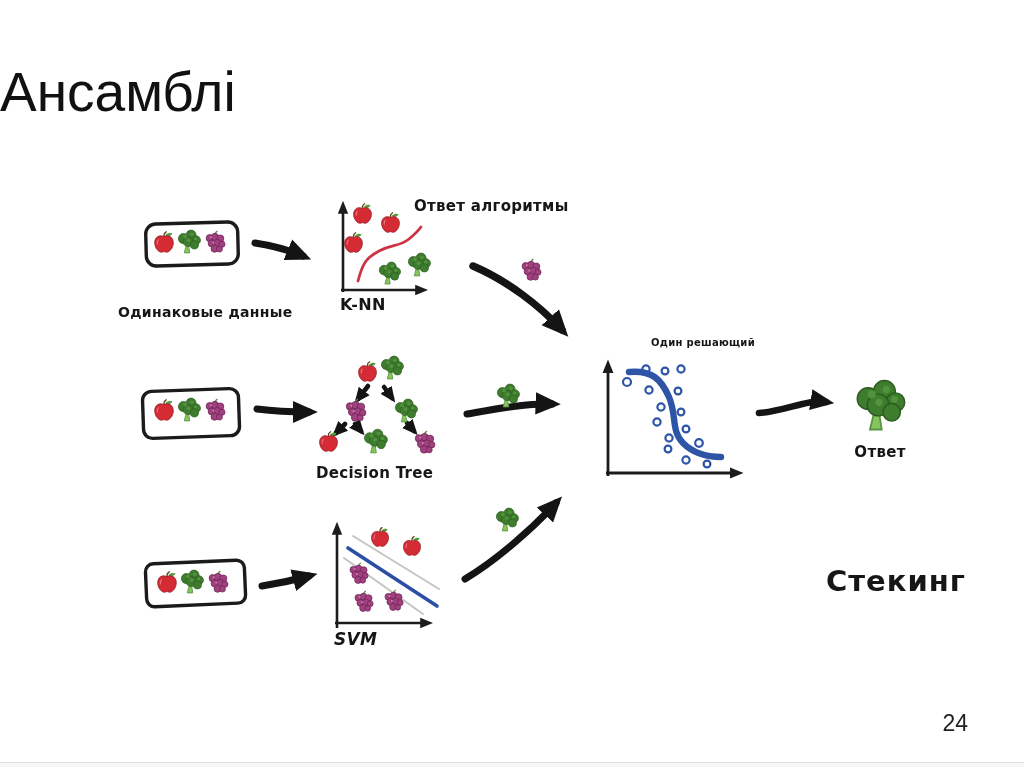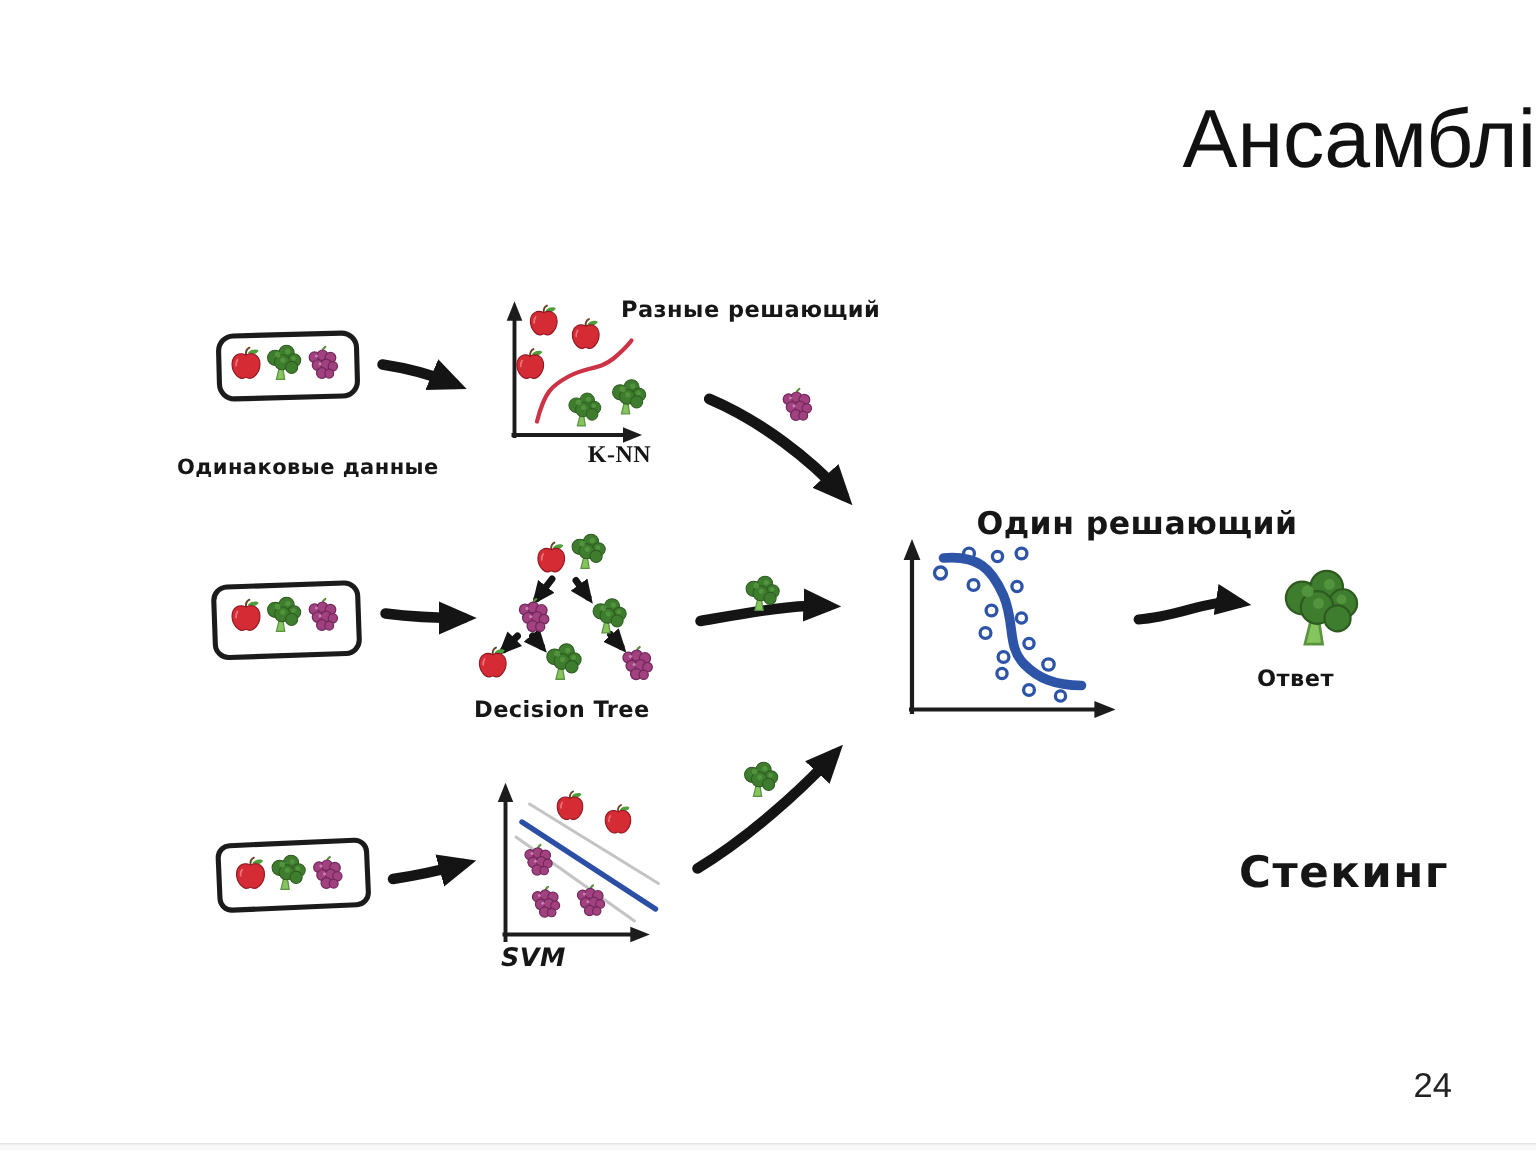--- a/index.html
+++ b/index.html
@@ -2,34 +2,34 @@
 <html><head>
 <meta charset="utf-8">
 <style>
   html,body{margin:0;padding:0;background:#fff;}
   .slide{
     position:relative;width:1024px;height:767px;background:#ffffff;overflow:hidden;
     font-family:"Liberation Sans",sans-serif;color:#1a1a1a;
   }
   .abs{position:absolute;}
   .title{
-    left:0;top:60px;width:1024px;text-align:right;
+    left:0;top:60px;width:1024px;text-align:left;
     font-size:55px;font-weight:400;letter-spacing:0px;color:#111;
   }
   .comic{
     font-family:"DejaVu Sans",sans-serif;font-weight:700;color:#161616;
     letter-spacing:0.3px;white-space:nowrap;
   }
   .input-caption{left:118px;top:276px;width:156px;text-align:center;font-size:14px;margin-top:28px;}
   .algos-note{left:414px;top:197px;font-size:15px;}
-  .knn-label{left:340px;top:295px;width:94px;text-align:right;font-size:16px;font-family:Liberation Serif, serif;}
+  .knn-label{left:340px;top:295px;width:94px;text-align:left;font-size:16px;}
   .tree-label{left:316px;top:452px;width:116px;text-align:center;font-size:15px;margin-top:12px;}
   .svm-label{left:334px;top:629px;width:104px;font-size:17px;font-style:italic;}
-  .meta-label{left:651px;top:337px;font-size:21px;}
-  .answer-label{left:838px;top:443px;width:84px;font-size:15px;}
+  .meta-label{left:651px;top:337px;font-size:10px;}
+  .answer-label{left:838px;top:443px;width:84px;text-align:center;font-size:15px;}
   .stacking-label{left:826px;top:564px;font-size:29px;font-weight:800;letter-spacing:1px;text-align:center;}
   .page-number{right:56px;top:710px;font-size:23px;color:#222;}
   .overlay{left:0;top:0;}
   .fruit{position:absolute;}
   .bottom-edge{left:0;right:0;bottom:0;height:4px;background:#f7f7f7;border-top:1px solid #e3e3e3;}
 </style>
 </head>
 <body>
 
 <div class="slide">
@@ -249,21 +249,21 @@
     </svg>
   <svg class="fruit" style="left:493px;top:506px" width="27" height="27">
       <use href="#sym-broccoli"></use>
     </svg>
 
   <svg class="fruit" style="left:850px;top:376px" width="58" height="58">
       <use href="#sym-broccoli"></use>
     </svg>
 
   <div class="abs comic input-caption">Одинаковые данные</div>
-  <div class="abs comic algos-note">Разные решающий</div>
+  <div class="abs comic algos-note">Ответ алгоритмы</div>
   <div class="abs comic knn-label">K-NN</div>
   <div class="abs comic tree-label">Decision Tree</div>
   <div class="abs comic svm-label">SVM</div>
   <div class="abs comic meta-label">Один решающий</div>
   <div class="abs comic answer-label">Ответ</div>
   <div class="abs comic stacking-label">Стекинг</div>
   <div class="abs page-number">24</div>
 
   <div class="abs bottom-edge"></div>
 </div>

